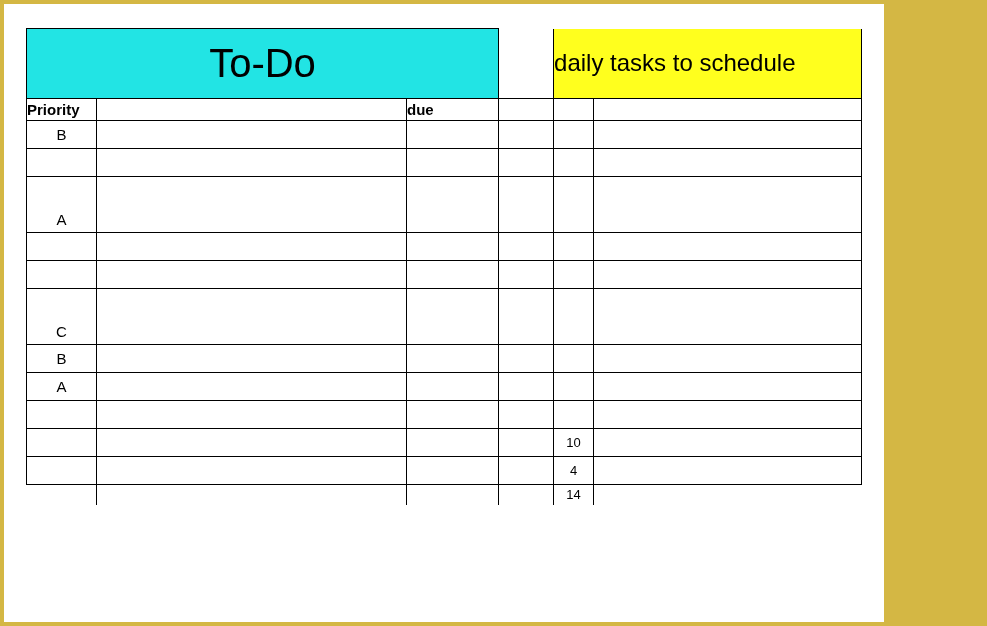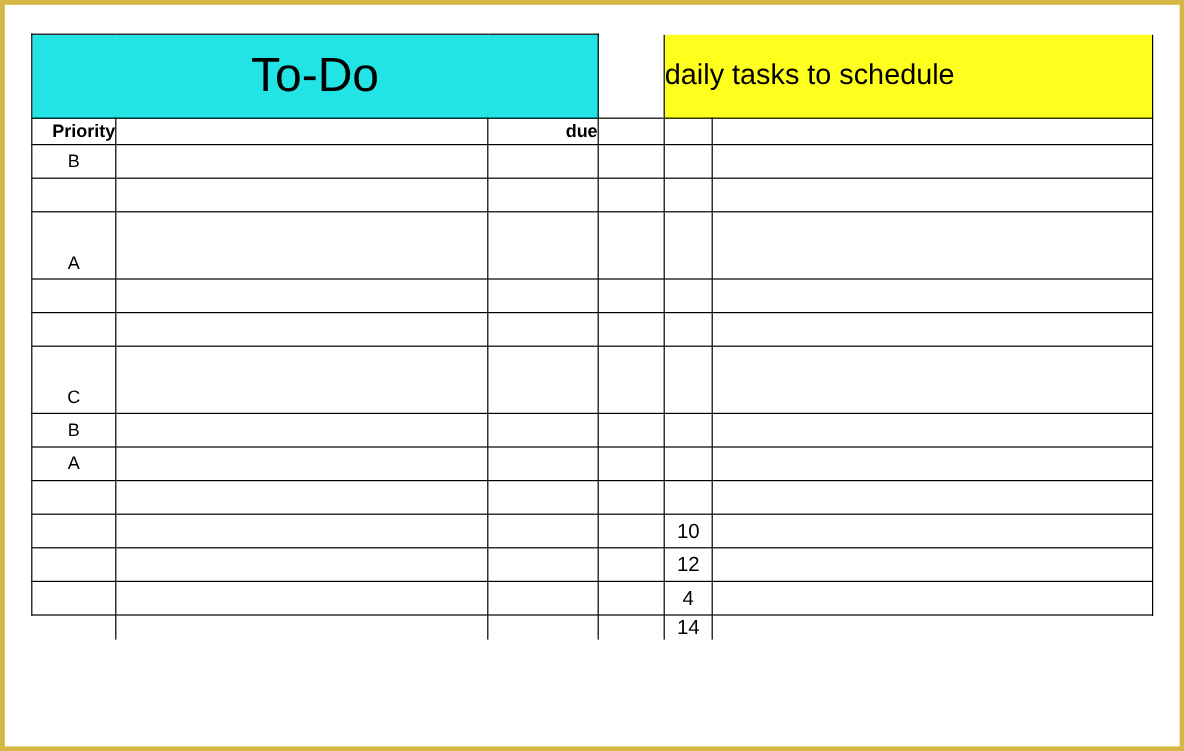--- a/index.html
+++ b/index.html
@@ -4,21 +4,21 @@
 <style>
   * { box-sizing: border-box; }
   body {
     margin: 0;
     padding: 0;
     font-family: Arial, sans-serif;
     background: #d4b744;
   }
   .page {
     background: #fff;
-    width: 979px;
+    width: 880px;
     height: 618px;
     margin: 4px;
     padding: 24px 22px 10px 22px;
   }
   .sheet {
     border-collapse: collapse;
     width: 100%;
     table-layout: fixed;
   }
   .sheet td, .sheet th {
@@ -58,36 +58,36 @@
     font-family: Arial, sans-serif;
     padding: 0 0 6px 8px;
     border-top: none !important;
   }
 
   
   .subhdr {
     height: 22px;
     font-weight: bold;
     font-size: 15px;
-    text-align: right;
+    text-align: left;
   }
 
   
   .row     { height: 28px; }
   .row-tall{ height: 56px; }
   .row-bottom { height: 20px; margin-top: 43px; }
 
   .cell-priority {
     font-size: 15px;
     text-align: center;
     font-weight: normal;
   }
 
   .cell-num {
-    font-size: 17px;
+    font-size: 13px;
     text-align: center;
   }
   .no-left   { border-left: none !important; }
   .no-right  { border-right: none !important; }
   .no-bottom { border-bottom: none !important; }
 </style>
 </head>
 <body>
 
 <div class="page">
@@ -195,28 +195,20 @@
     <td></td>
     <td></td>
     <td class="cell-num">10</td>
     <td></td>
   </tr>
   <tr class="row">
     <td class="cell-priority"></td>
     <td></td>
     <td></td>
     <td></td>
-    <td class="cell-num">12</td>
-    <td></td>
-  </tr>
-  <tr class="row">
-    <td class="cell-priority"></td>
-    <td></td>
-    <td></td>
-    <td></td>
     <td class="cell-num">4</td>
     <td></td>
   </tr>
   <tr class="row-bottom">
     <td class="cell-priority no-bottom no-left"></td>
     <td class="no-bottom"></td>
     <td class="no-bottom"></td>
     <td class="no-bottom"></td>
     <td class="cell-num no-bottom">14</td>
     <td class="no-bottom no-right"></td>

